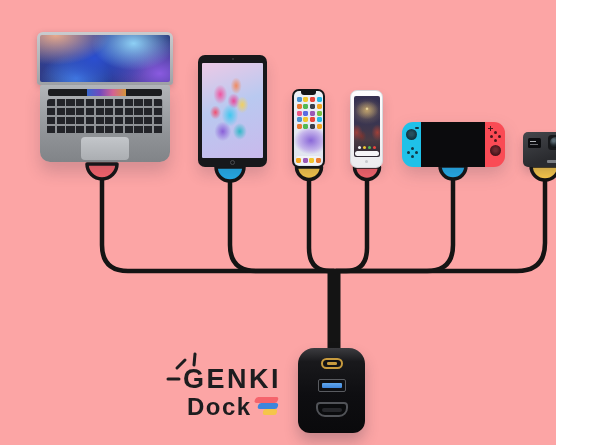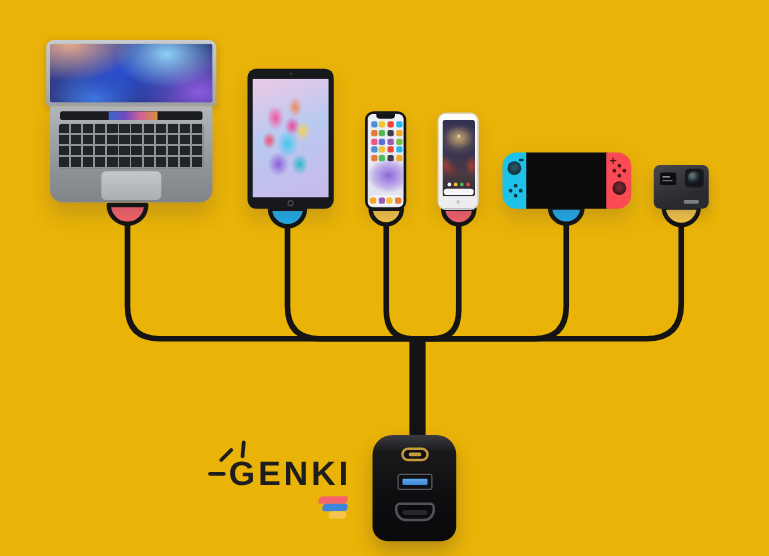--- a/index.html
+++ b/index.html
@@ -1,16 +1,16 @@
 <!DOCTYPE html>
 <html style="--red: #F5646C; --blue: #25ACE8; --yellow: #F5C54A; --joycon_blue: #1FC1E8; --joycon_red: #FA4B55; --cable: #141414; --logo_text: #1D1D1F; --port_gold: #C79A3E; --port_blue: #3D86DC;"><head>
 <meta charset="utf-8">
 <style>
   html,body{margin:0;padding:0;background:#fff;}
-  .stage{position:relative;width:615px;height:445px;background:#eab308;overflow:hidden;
+  .stage{position:relative;width:556px;height:445px;background:#fca5a5;overflow:hidden;
          font-family:"Liberation Sans",sans-serif;}
   .stage *{box-sizing:border-box;}
   svg.wires{position:absolute;left:0;top:0;z-index:1;}
   .wire{fill:none;stroke:var(--cable,#141414);stroke-width:4.5;}
   .wire-thick{fill:none;stroke:var(--cable,#141414);stroke-width:13;}
   .connector{stroke:var(--cable,#141414);stroke-width:3.5;stroke-linejoin:round;}
   .ray{stroke:var(--logo_text,#1d1d1f);stroke-width:3;stroke-linecap:round;}
 
   .device{position:absolute;z-index:2;}
 
@@ -257,19 +257,20 @@
     <div class="gopro-label"></div>
   </div>
 
   <div class="device dock">
     <div class="port port-usbc"></div>
     <div class="port port-usba"></div>
     <div class="port port-hdmi"></div>
   </div>
 
   <div class="logo-brand">GENKI</div>
+  <div class="logo-product">Dock</div>
   <div class="logo-mark">
     <i class="m1"></i>
     <i class="m2"></i>
     <i class="m3"></i>
   </div>
 
 </div>
 
 </body></html>

